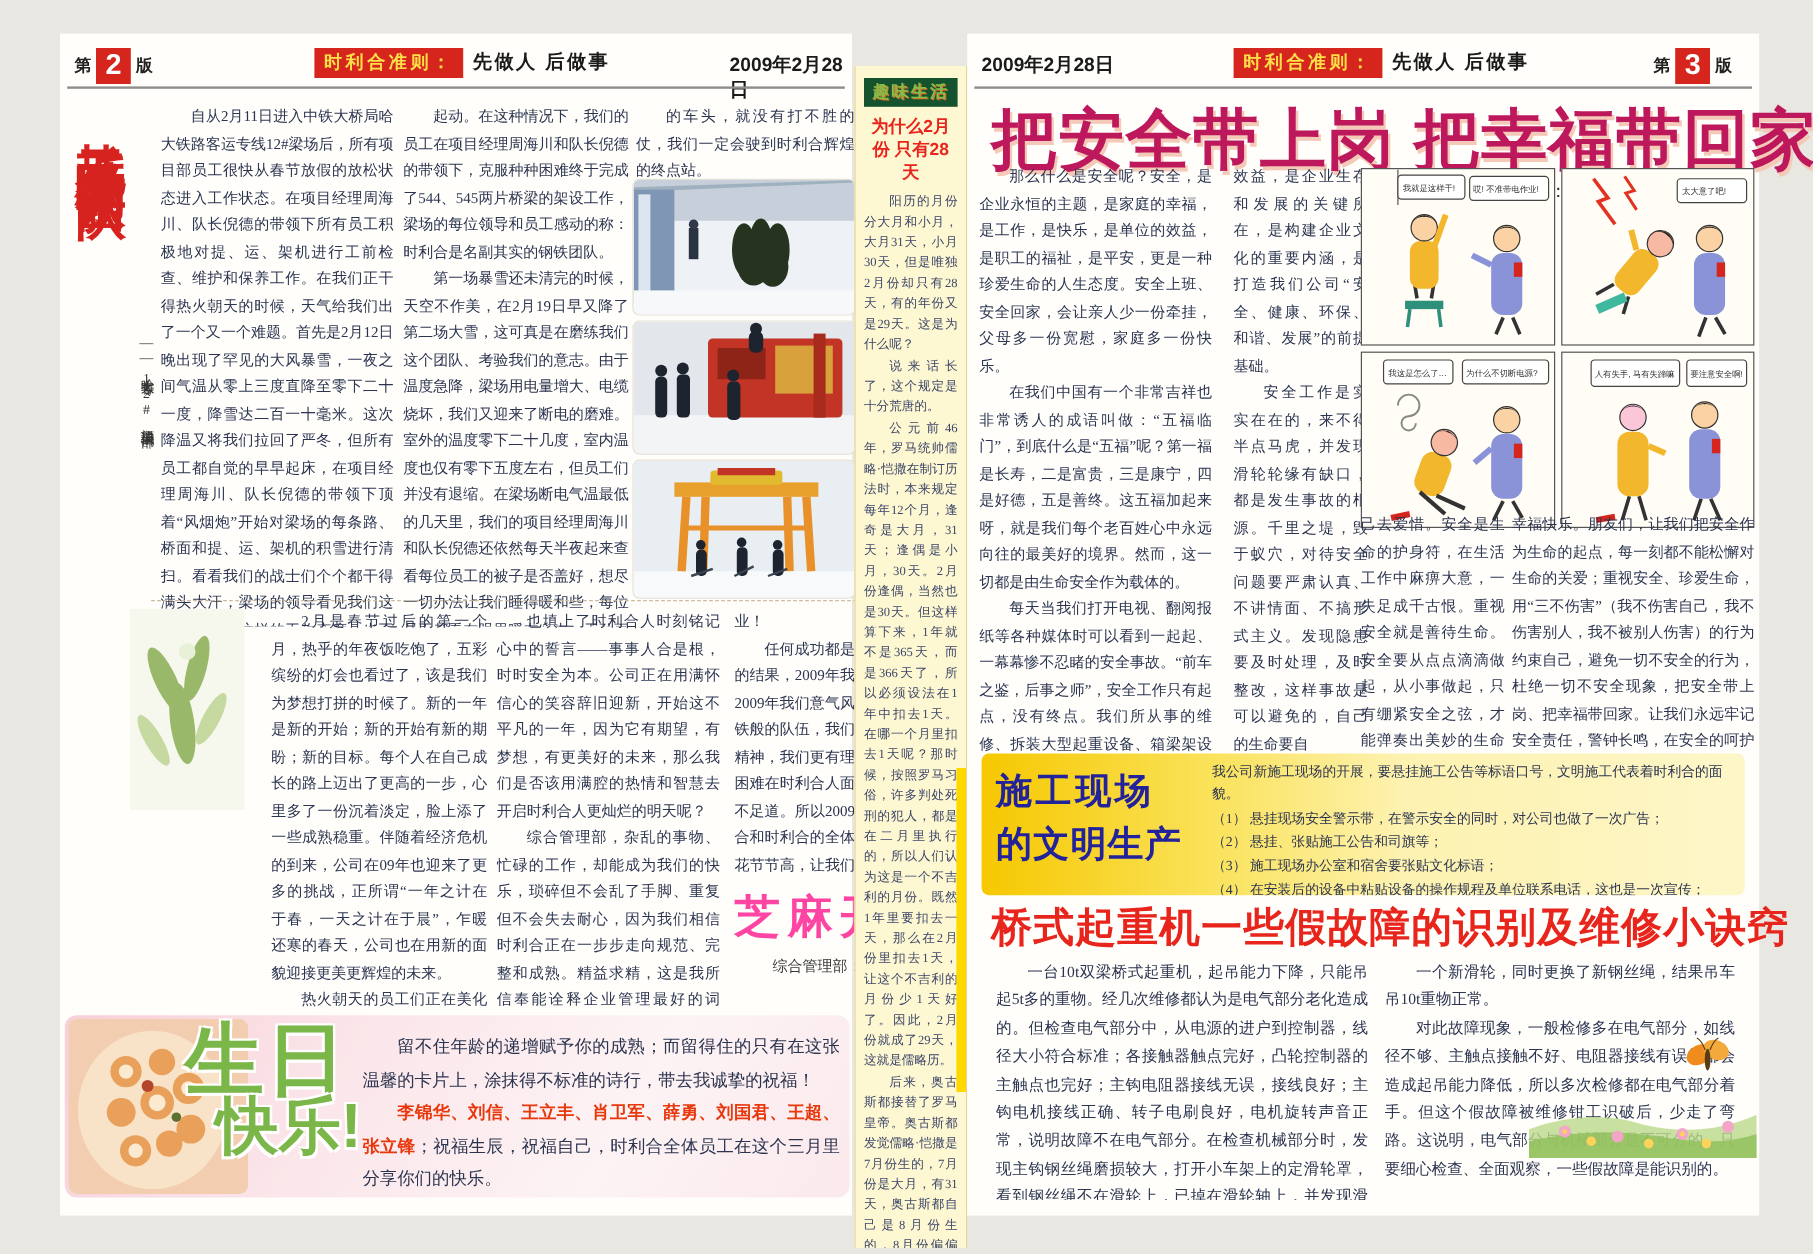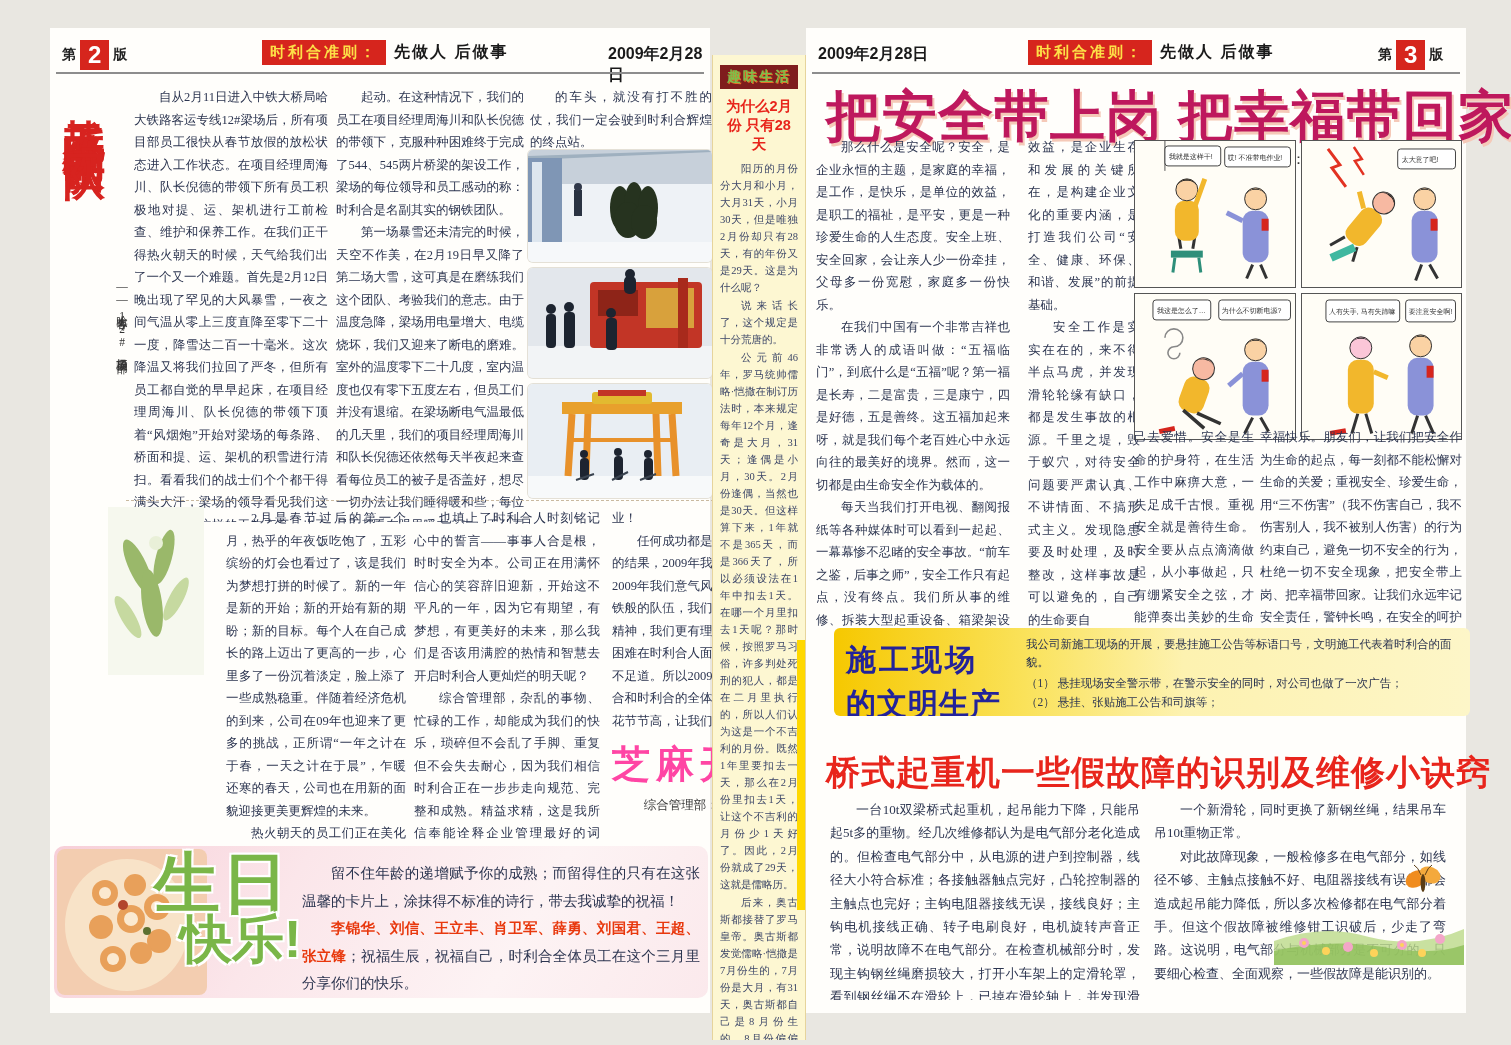--- a/index.html
+++ b/index.html
@@ -48,42 +48,42 @@
   .bday-title .t1{font-size:66px;letter-spacing:2px;}
   .bday-title .t2{font-size:52px;margin-left:26px;}
   .bday-text{position:absolute;left:248px;top:14px;width:398px;font-size:14.5px;line-height:1.9;text-align:justify;}
   .bday-text p{margin:0;text-indent:2em;}
   .names{color:#e8380d;font-weight:bold;}
 
   
   .strip{position:absolute;left:712px;top:55px;width:94px;height:985px;background:#fdf7d2;
          border-left:1px solid #e6d49c;border-right:1px solid #e6d49c;box-sizing:border-box;
          padding:10px 7px;overflow:hidden;}
-  .fun-tag{background:#7f1d1d;color:#7ec04a;font-weight:900;text-align:center;font-size:14px;
+  .fun-tag{background:#14532d;color:#7ec04a;font-weight:900;text-align:center;font-size:14px;
            letter-spacing:2px;padding:3px 0;font-family:"Liberation Sans",sans-serif;
            text-shadow:1px 1px 0 #e86a2a;}
   .fun-title{color:#e8251c;font-weight:900;font-size:14.5px;text-align:center;line-height:1.3;margin:8px 0 6px;
              font-family:"Liberation Sans",sans-serif;}
   .strip p{font-size:10.5px;line-height:1.62;text-indent:2em;margin:0 0 1px;color:#3c4668;text-align:justify;}
   .strip-bar{position:absolute;right:-1px;top:585px;width:9px;height:270px;background:#ffd800;}
 
   
   .bigtitle{position:absolute;left:20px;top:52px;width:620px;text-align:center;font-size:55px;font-weight:900;
             color:#be185d;letter-spacing:1px;font-family:"Liberation Sans",sans-serif;white-space:nowrap;
             text-shadow:2px 3px 0 #f5c9b8;}
   .bigtitle-by{position:absolute;left:320px;top:122px;width:300px;text-align:center;font-size:15px;color:#333;}
 
   .comic{position:absolute;left:328px;top:112px;width:328px;height:300px;display:grid;
          grid-template-columns:1fr 1fr;grid-template-rows:1fr 1fr;gap:5px;}
   .panel{border:1px solid #555;background:#fffdf6;overflow:hidden;}
   .panel svg{display:block;width:100%;height:100%;}
   .bubble{fill:#fff;stroke:#444;stroke-width:1;}
   .btxt{font-size:7px;fill:#333;font-family:"Liberation Sans",sans-serif;}
 
-  .civ{position:absolute;left:28px;top:600px;width:636px;height:88px;border-radius:6px;
+  .civ{position:absolute;left:12px;top:600px;width:636px;height:118px;border-radius:6px;
        background:linear-gradient(90deg,#f6c800,#fae25a 30%,#fdf2b0 55%,#fdf6c8);overflow:hidden;}
   .civ-title{position:absolute;left:12px;top:10px;width:180px;color:#22229a;font-weight:900;
              font-family:"Liberation Sans",sans-serif;line-height:1.45;}
   .civ-title .l1{font-size:30px;letter-spacing:3px;}
   .civ-title .l2{font-size:30px;letter-spacing:1px;}
   .civ-body{position:absolute;left:192px;top:8px;width:436px;font-size:11.5px;line-height:1.55;color:#2c3550;}
   .civ-body .intro{margin:0 0 3px;}
   .civ-body ol{margin:0;padding:0;list-style:none;}
   .civ-body li{margin:0 0 2px;}
 

